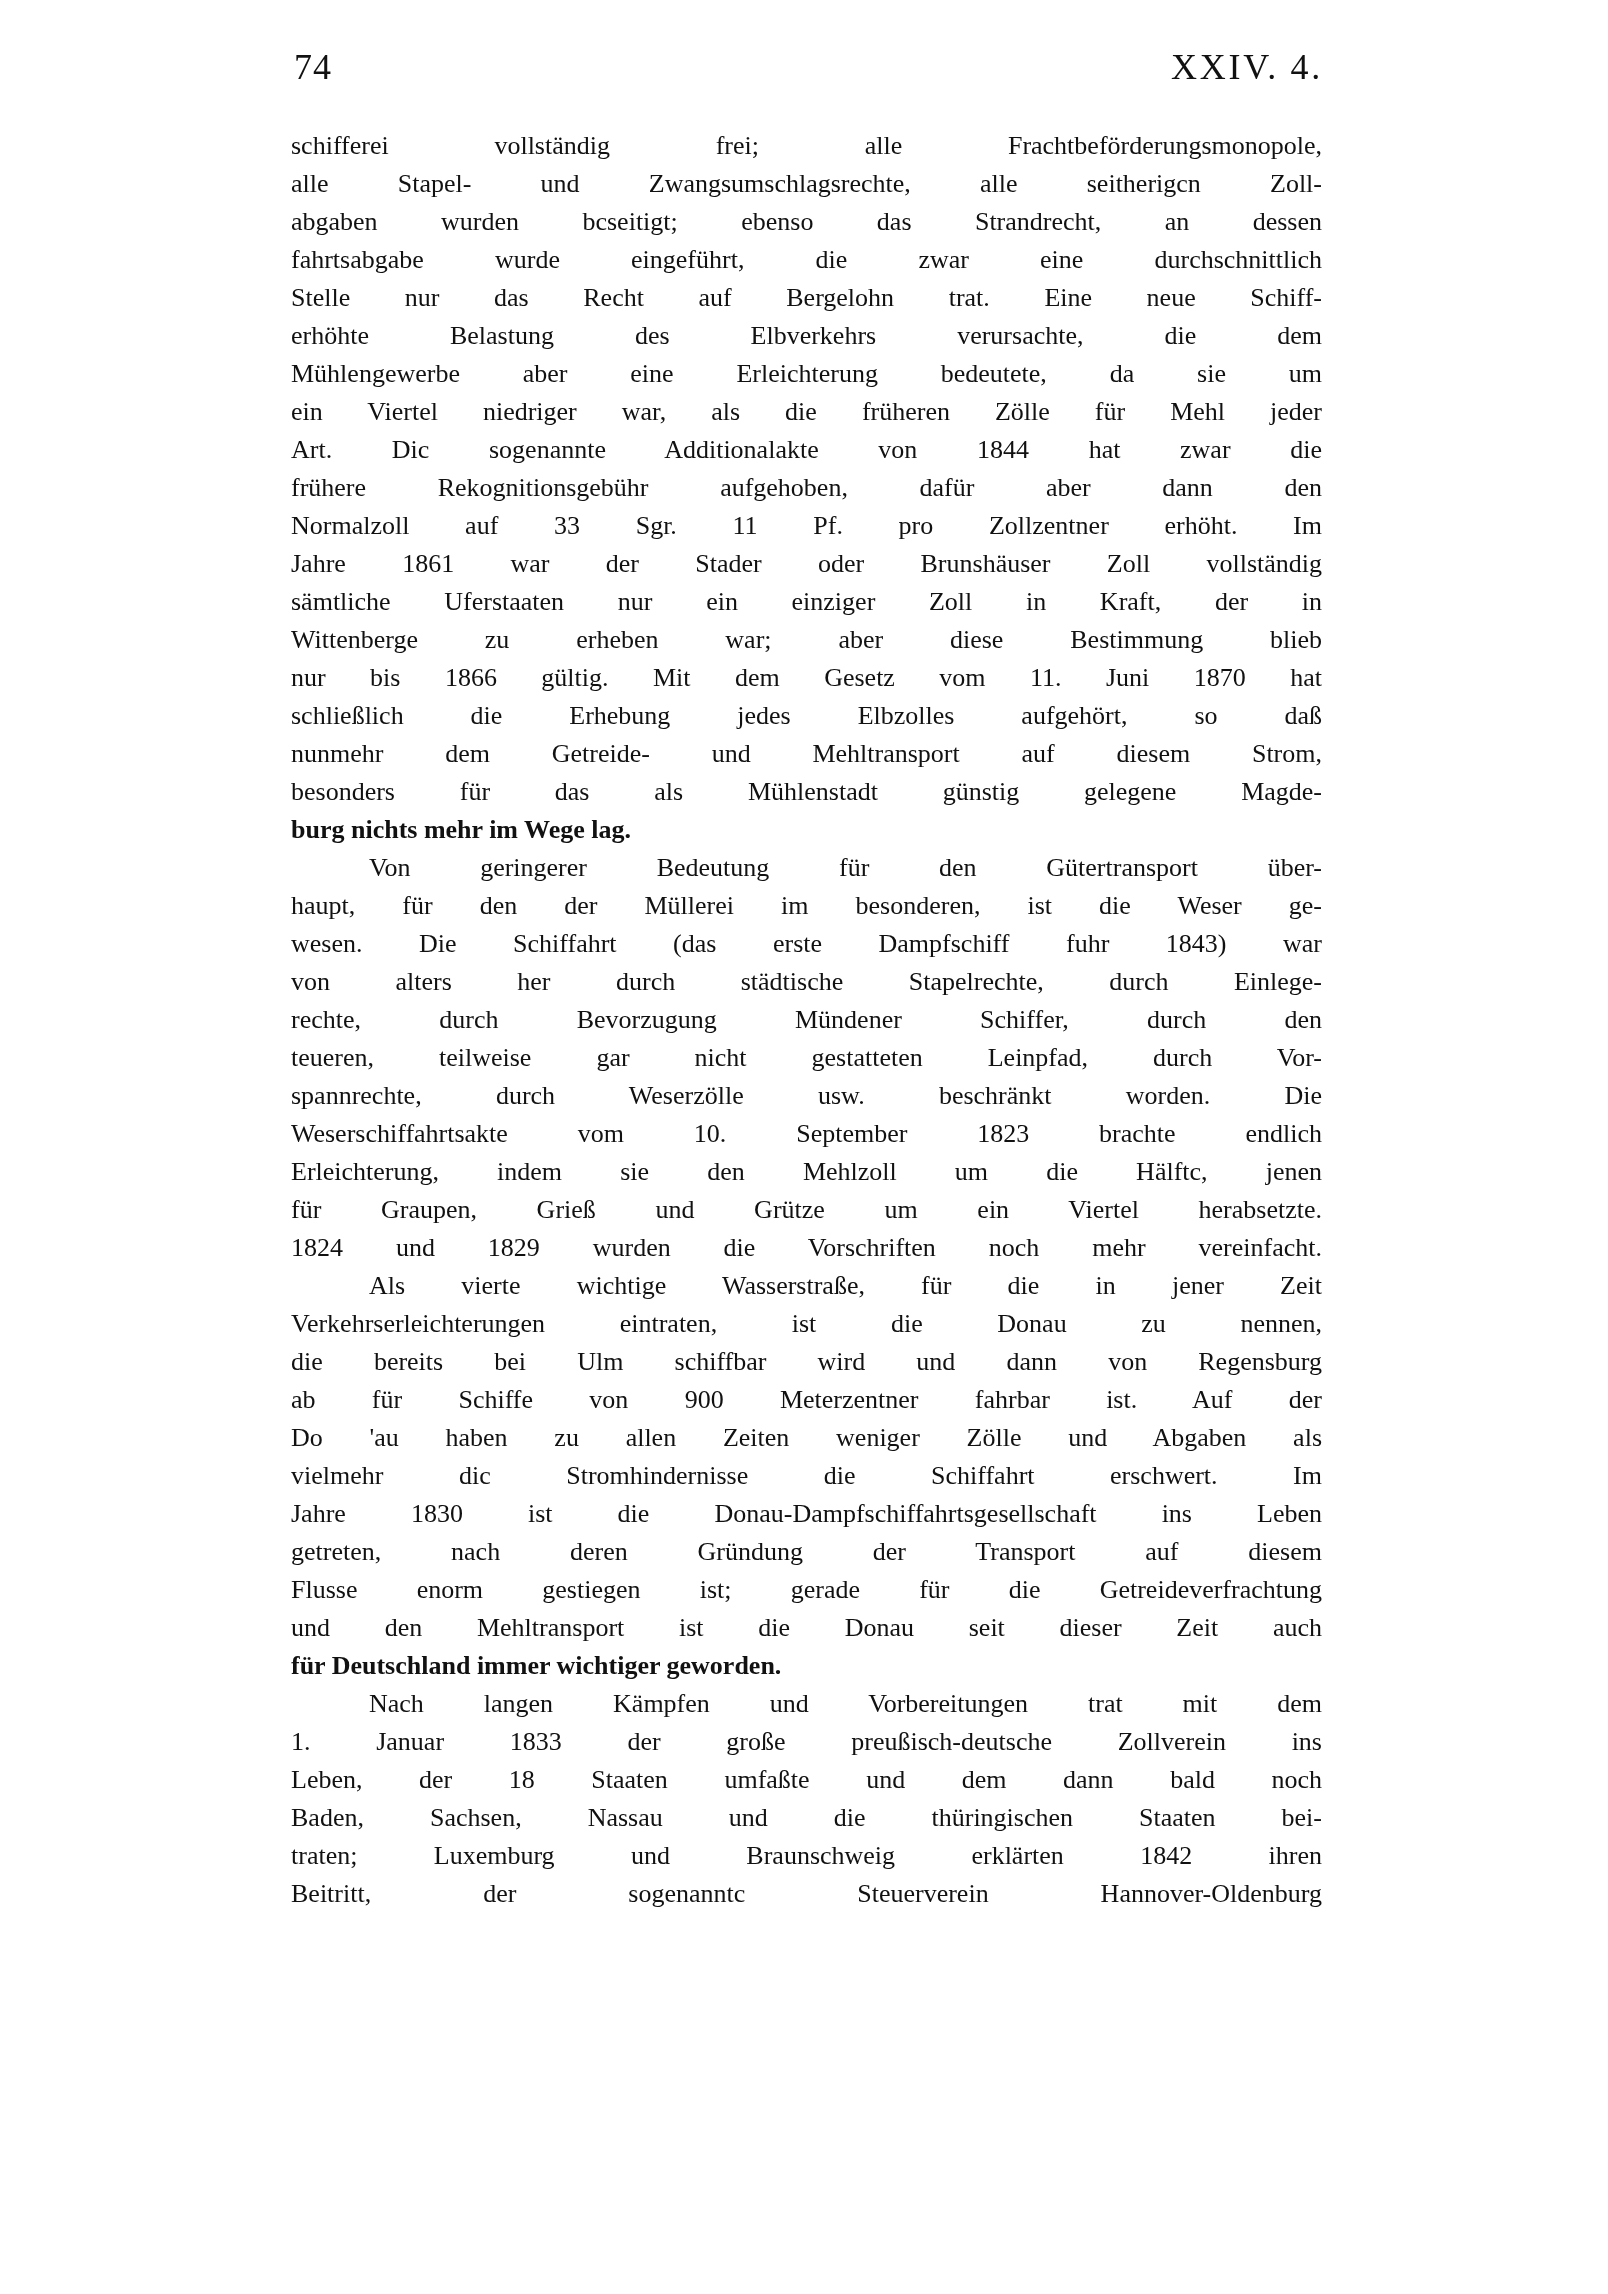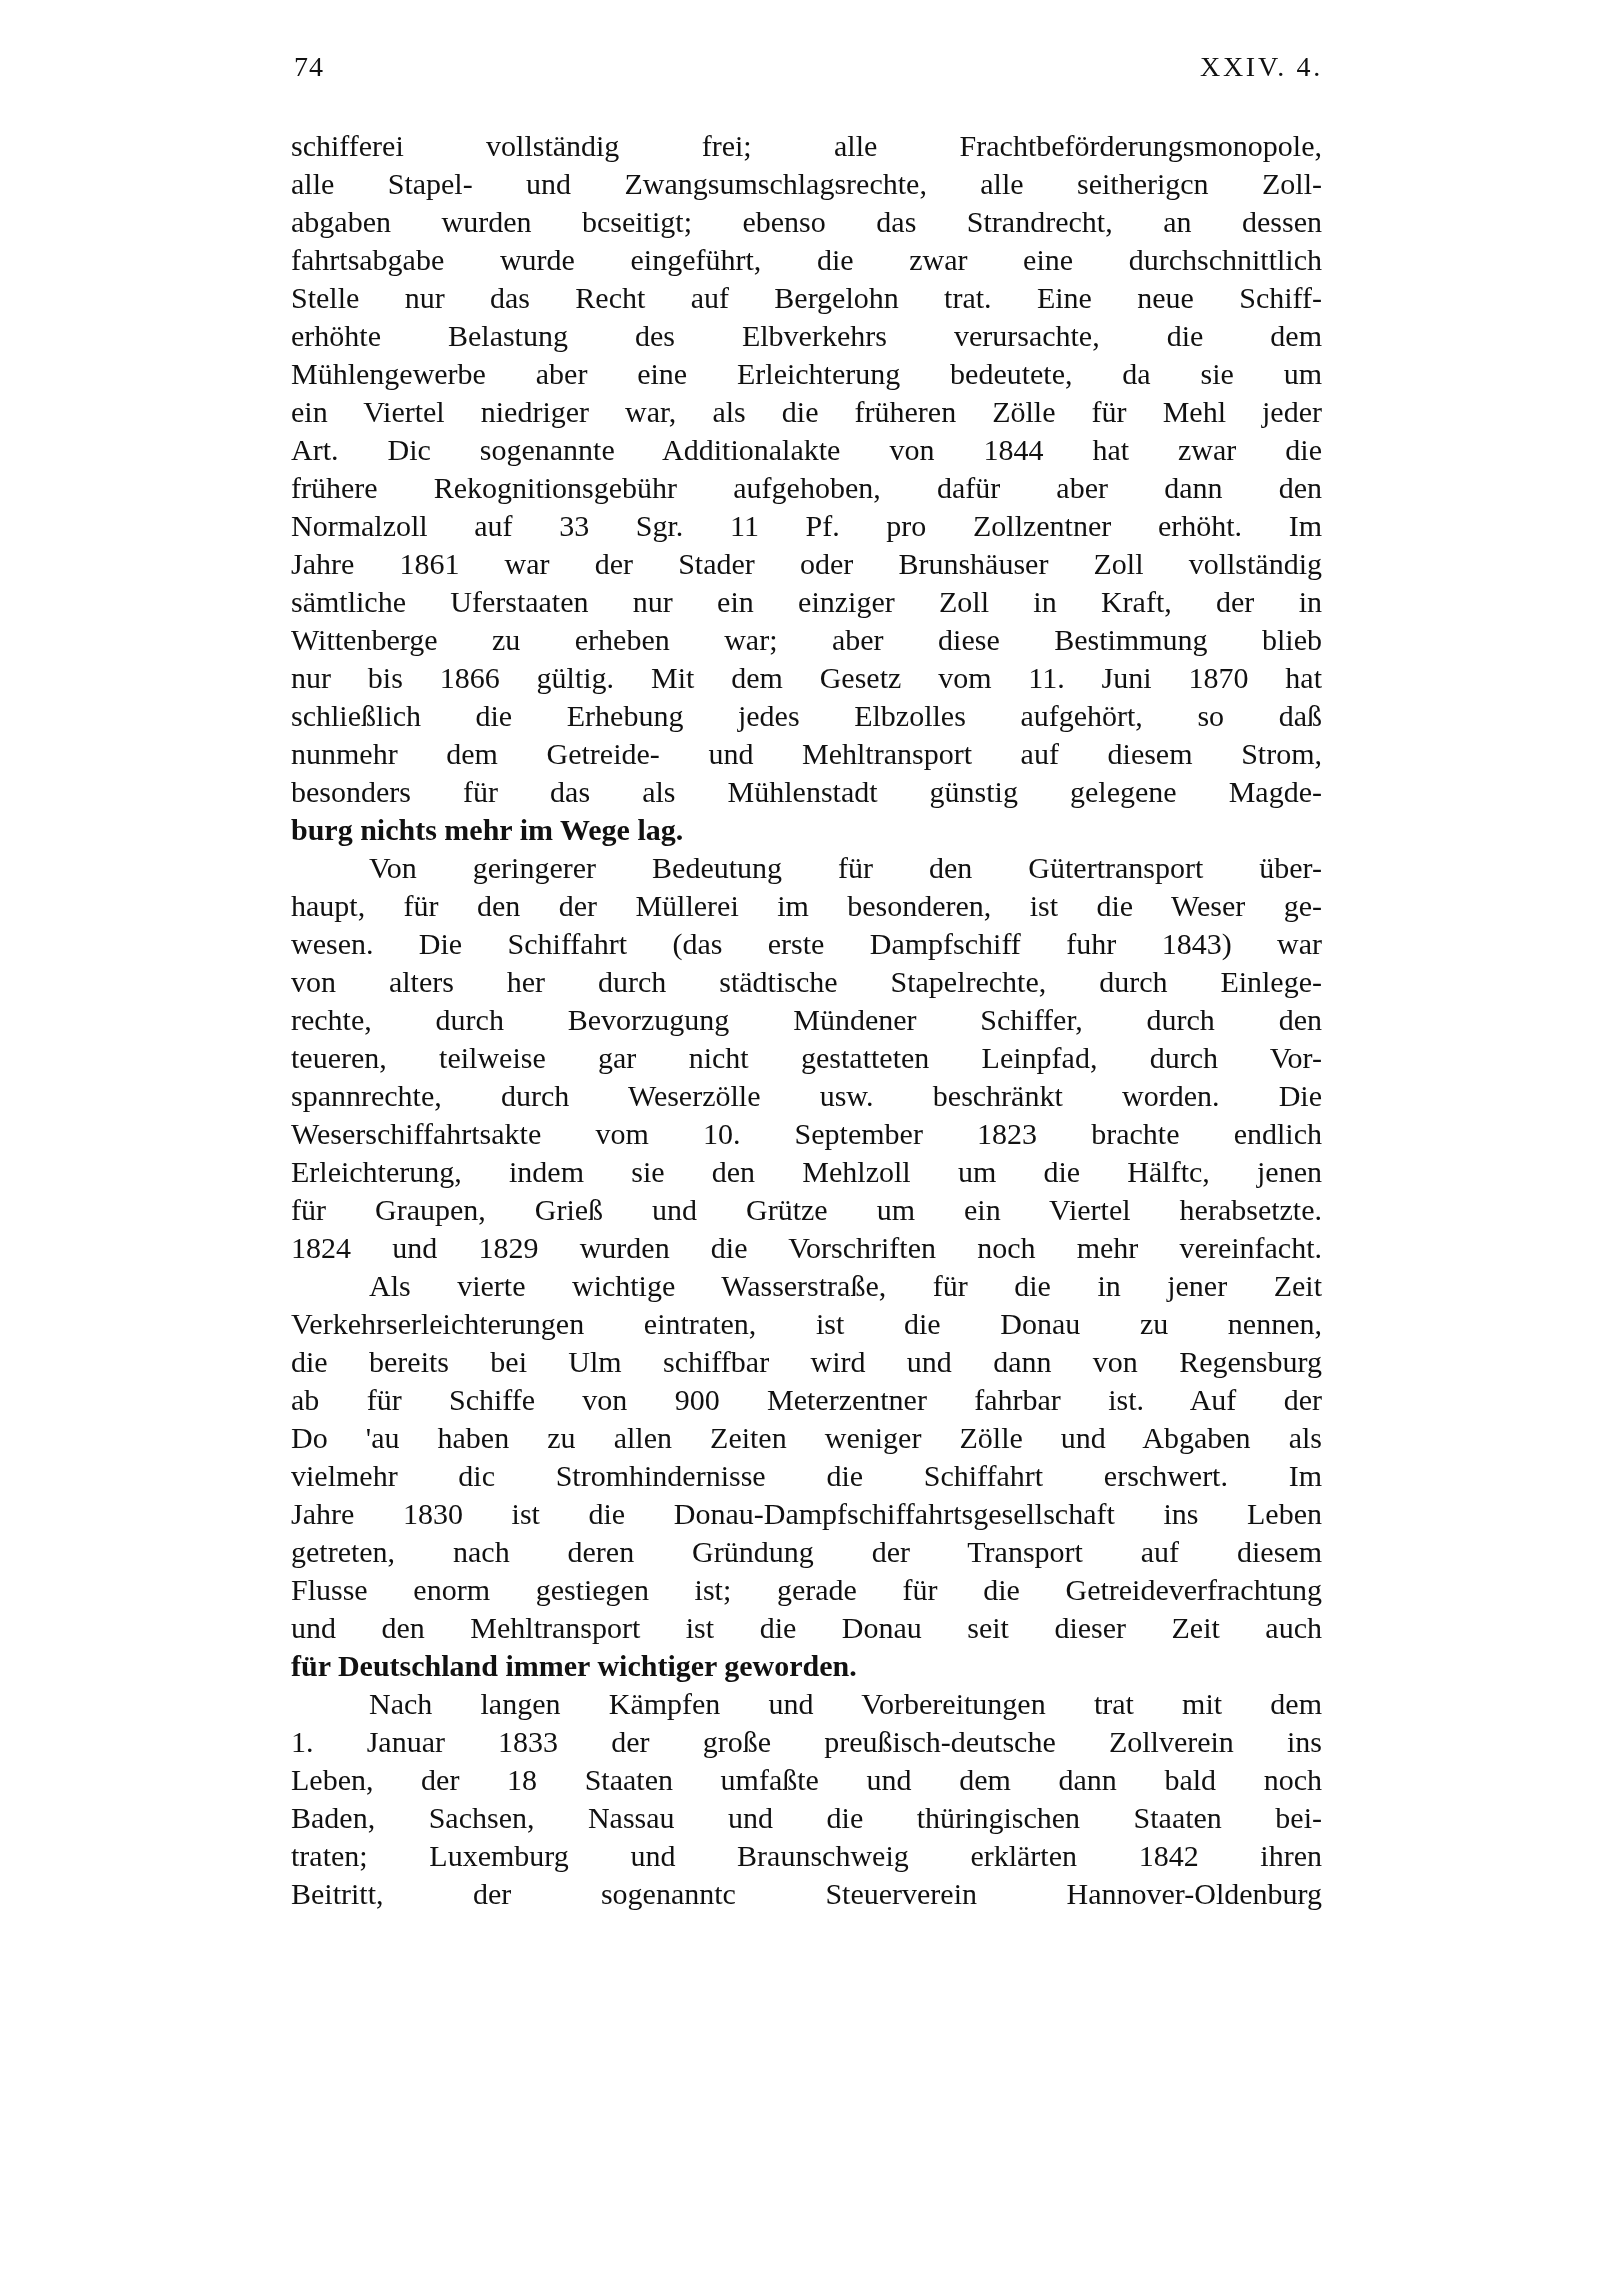--- a/index.html
+++ b/index.html
@@ -1,28 +1,28 @@
 <!DOCTYPE html>
 <html style="font-size:14.5px"><head>
 <meta charset="utf-8">
 <style>
   html, body { margin: 0; padding: 0; background: #ffffff; }
   body { width: 1608px; height: 2294px; position: relative; overflow: hidden; color: #111111; }
   .page { position: absolute; left: 0; top: 0; width: 1608px; height: 2294px; background: #ffffff; }
   .header {
     position: absolute; left: 294px; top: 47px; width: 1029px; height: 40px;
     display: flex; justify-content: space-between; align-items: flex-end;
-    font-family: "Liberation Serif", "DejaVu Serif", serif; font-size: 28px; line-height: 40px;
+    font-family: "Liberation Serif", "DejaVu Serif", serif; font-size: 36px; line-height: 40px;
   }
   .header .pg { letter-spacing: 0.9px; }
   .header .sig { letter-spacing: 2.7px; margin-top: 33px; }
   .body {
     position: absolute; left: 291px; top: 127px; width: 1031px;
     font-family: "Liberation Serif", "DejaVu Serif", serif;
-    font-size: 30px; line-height: 38px;
+    font-size: 26px; line-height: 38px;
   }
   .ln {
     display: block; height: 38px; white-space: nowrap;
     text-align: justify; text-align-last: justify;
     overflow: visible;
   }
   .ln.last { text-align-last: left; font-weight: bold; }
   .ln.indent { padding-left: 78px; }
 </style>
 </head>

